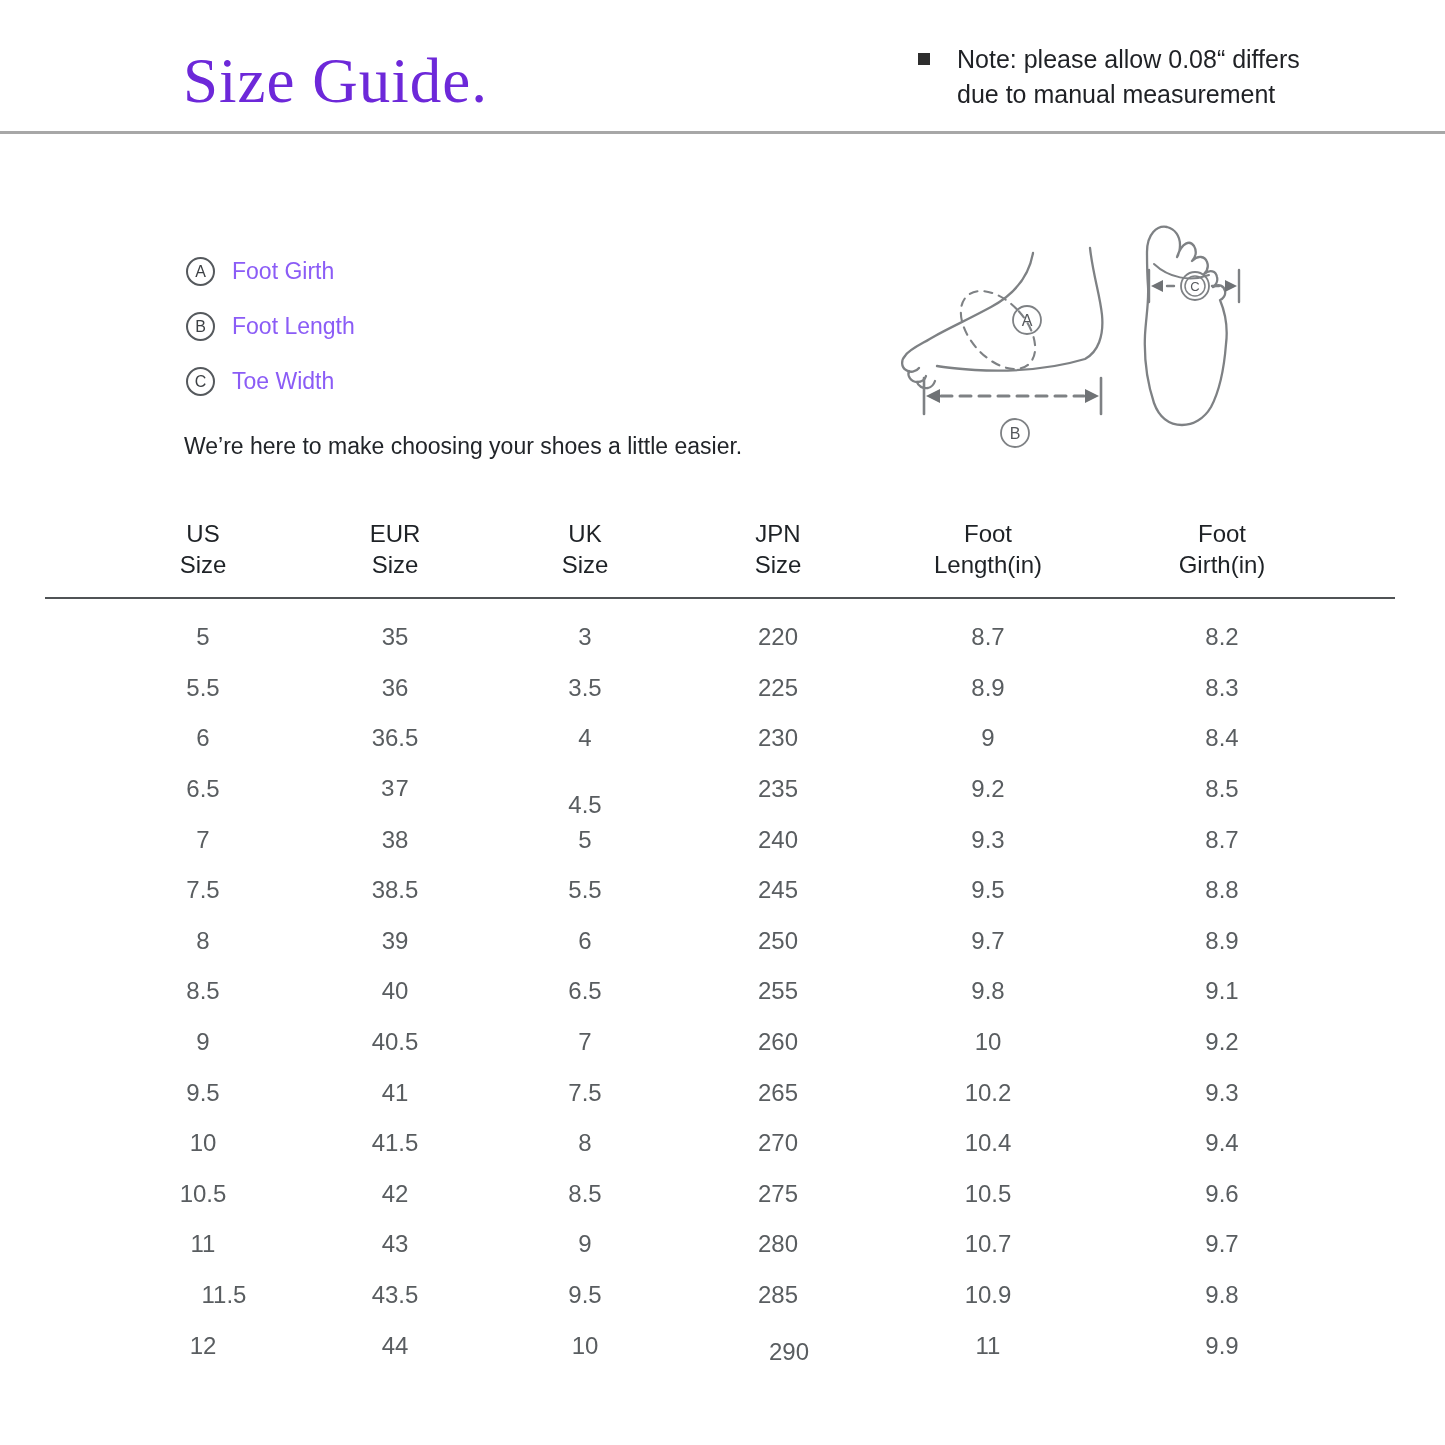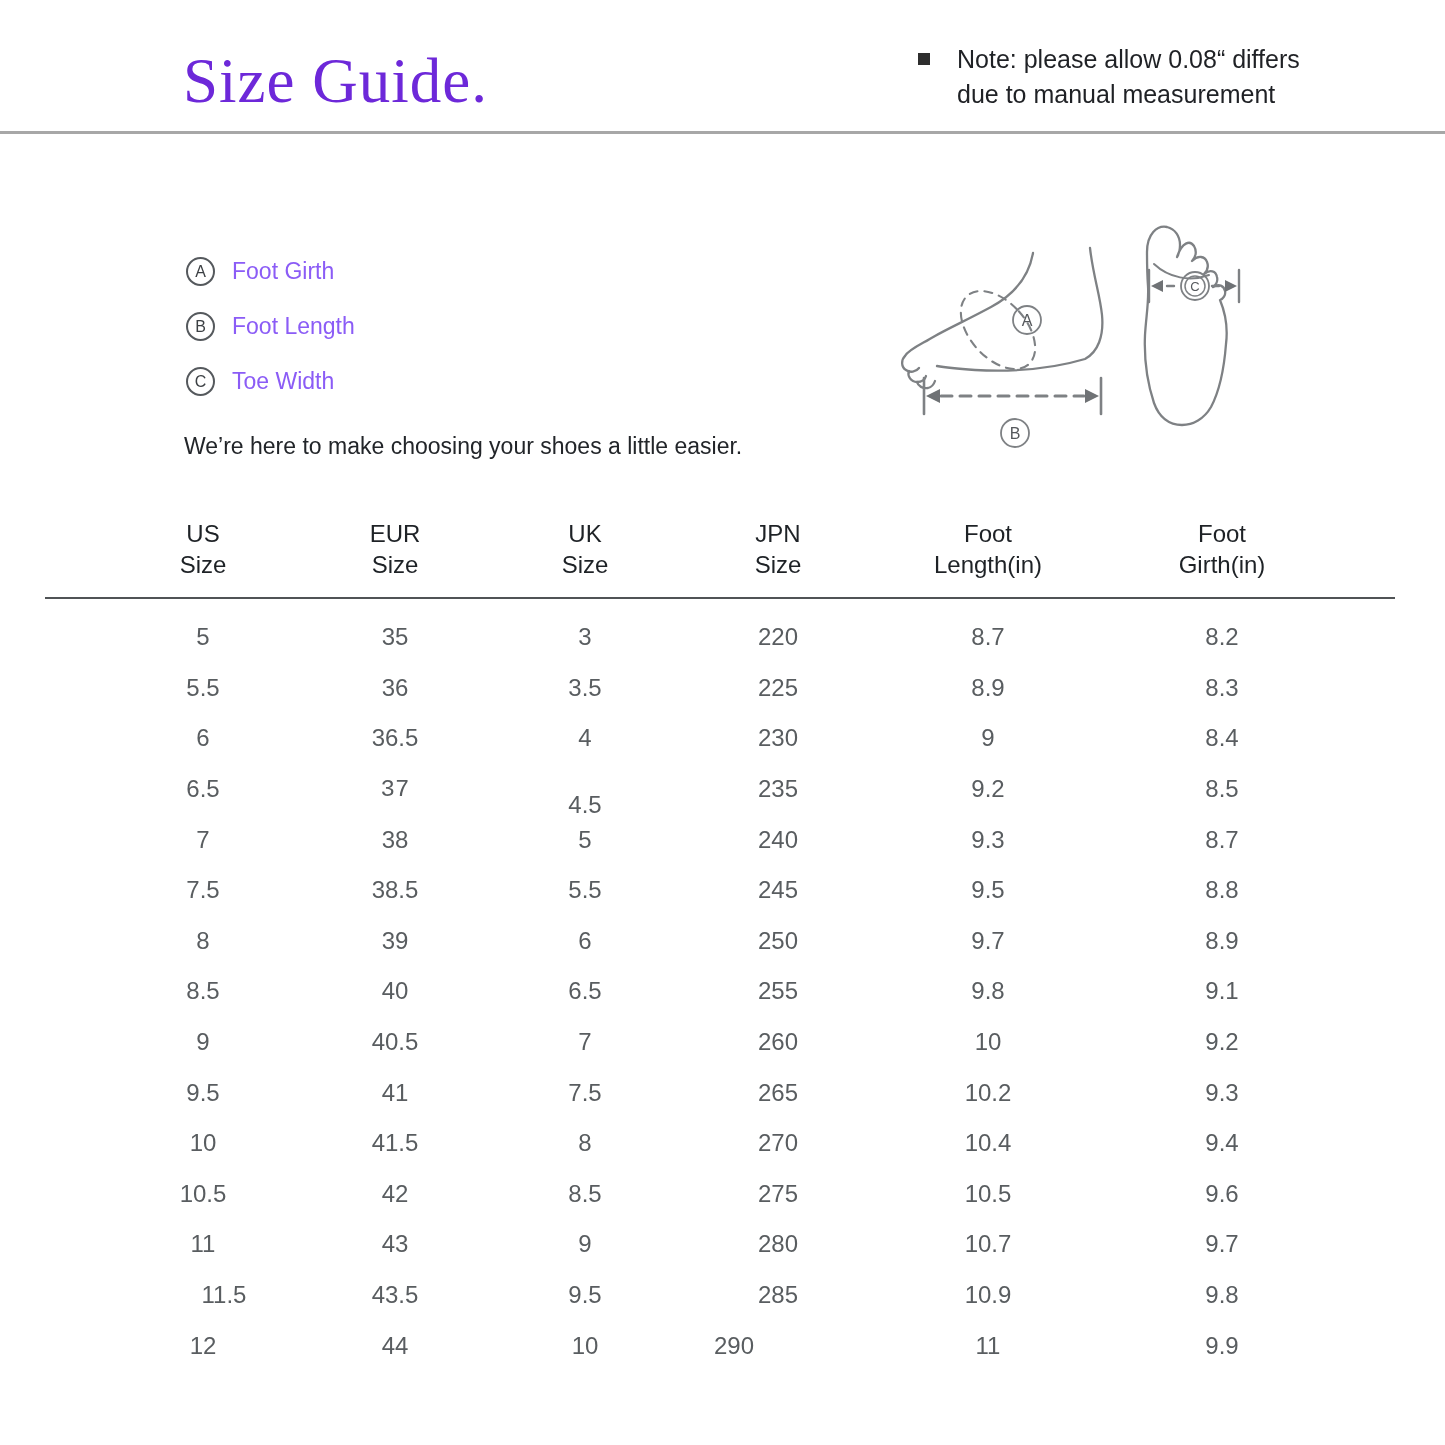--- a/index.html
+++ b/index.html
@@ -271,20 +271,20 @@
           <span class="td" style="left: 395px;">43.5</span>
           <span class="td" style="left: 585px;">9.5</span>
           <span class="td" style="left: 778px;">285</span>
           <span class="td" style="left: 988px;">10.9</span>
           <span class="td" style="left: 1222px;">9.8</span>
         </div>
         <div class="tr">
           <span class="td" style="left: 203px;">12</span>
           <span class="td" style="left: 395px;">44</span>
           <span class="td" style="left: 585px;">10</span>
-          <span class="td" style="left: 734px;">290</span>
+          <span class="td" style="left: 789px; margin-top: 6px;">290</span>
           <span class="td" style="left: 988px;">11</span>
           <span class="td" style="left: 1222px;">9.9</span>
         </div>
       </div>
   </div>
 
 </div>
 
 </body></html>

